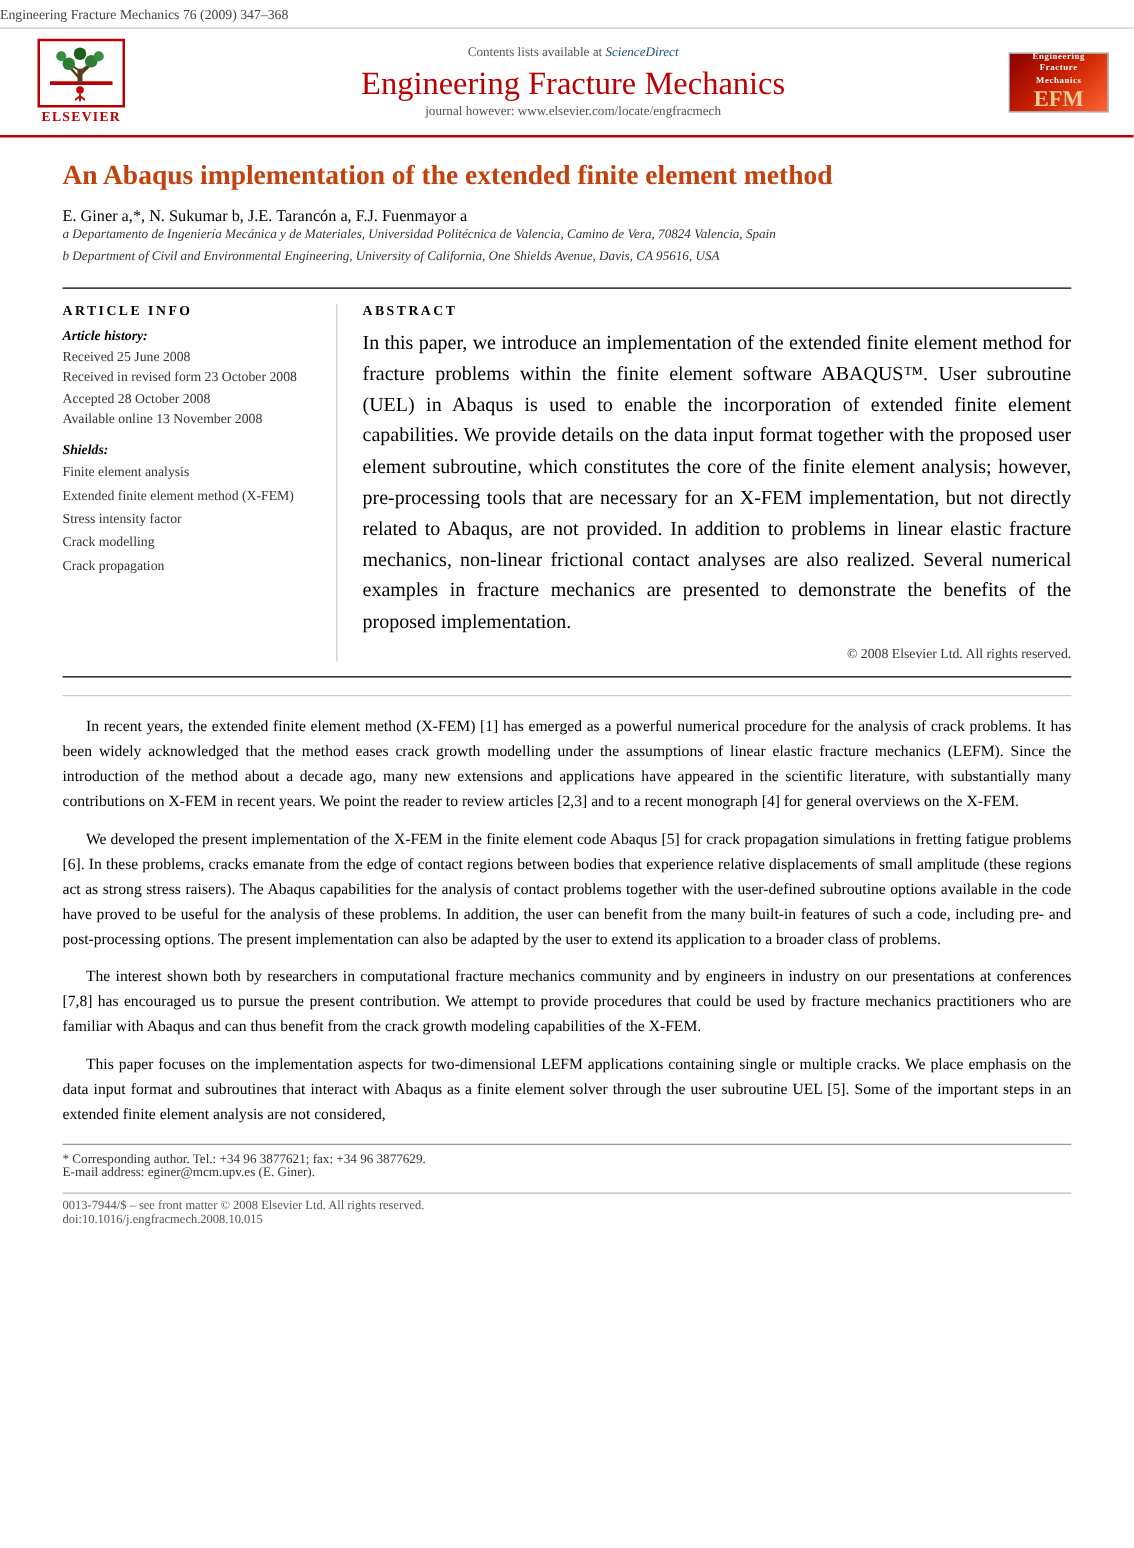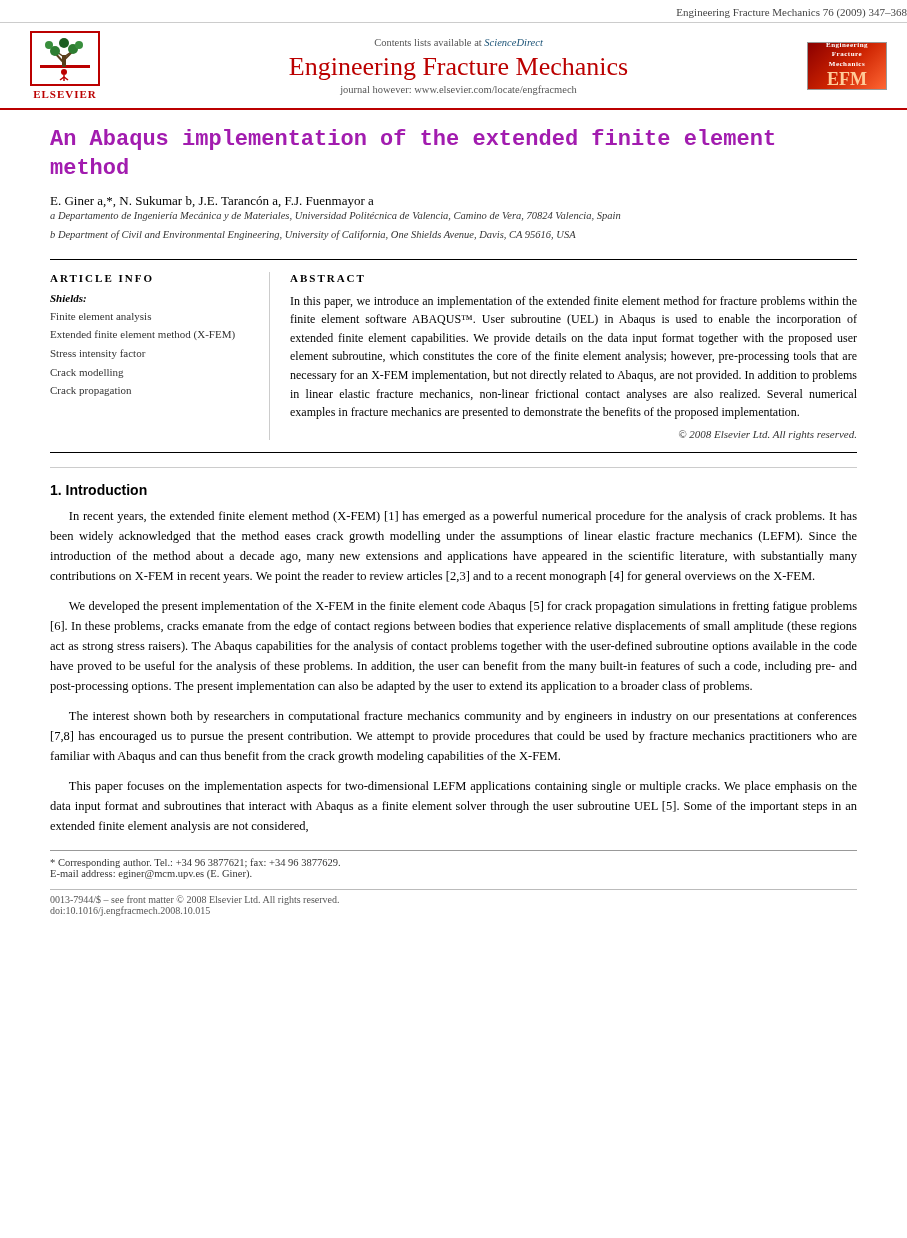--- a/index.html
+++ b/index.html
@@ -6,21 +6,21 @@
     body {
       background: #fff;
       font-family: "Times New Roman", Times, serif;
       font-size: 13px;
       color: #000;
       width: 907px;
       min-height: 1238px;
     }
 
     .top-bar {
-      text-align: right;
+      text-align: left;
       font-size: 11px;
       color: #444;
       padding: 6px 0 4px;
       border-bottom: 1px solid #ccc;
     }
 
     .journal-header {
       display: flex;
       align-items: center;
       justify-content: space-between;
@@ -97,23 +97,23 @@
       padding: 4px;
     }
 
     .main-content {
       padding: 16px 50px 20px 50px;
     }
 
     .article-title {
       font-size: 22px;
       font-weight: bold;
-      color: #a21caf;
+      color: #c2410c;
       margin-bottom: 10px;
-      font-family: Liberation Mono, monospace;
+      font-family: Liberation Serif, serif;
       line-height: 1.3;
     }
 
     .authors {
       font-size: 13px;
       margin-bottom: 0;
       color: #000;
     }
 
     .affiliations {
@@ -170,32 +170,31 @@
       color: #333;
     }
 
     .keywords-list {
       font-size: 11px;
       line-height: 1.7;
       color: #333;
     }
 
     .abstract-text {
-      font-size: 12px;
+      font-size: 16px;
       line-height: 1.55;
       color: #000;
       text-align: justify;
     }
 
     .copyright-line {
       font-size: 11px;
       color: #333;
       text-align: right;
       margin-top: 6px;
-      font-style: italic;
     }
 
     .divider-hr {
       border: none;
       border-top: 1px solid #ccc;
       margin: 14px 0;
     }
 
     .section-heading {
       font-size: 14px;
@@ -292,20 +291,27 @@
   <div class="authors">E. Giner a,*, N. Sukumar b, J.E. Tarancón a, F.J. Fuenmayor a</div>
 
   <div class="affiliations">a Departamento de Ingeniería Mecánica y de Materiales, Universidad Politécnica de Valencia, Camino de Vera, 70824 Valencia, Spain</div>
   <div class="affiliations">b Department of Civil and Environmental Engineering, University of California, One Shields Avenue, Davis, CA 95616, USA</div>
 
   <div class="two-col">
 
     <div class="article-info-col">
       <div class="section-label">ARTICLE INFO</div>
 
+      <div class="info-block">
+        <div class="info-block-title">Article history:</div>
+        <div class="info-block-text">Received 25 June 2008</div>
+        <div class="info-block-text">Received in revised form 23 October 2008</div>
+        <div class="info-block-text">Accepted 28 October 2008</div>
+        <div class="info-block-text">Available online 13 November 2008</div>
+      </div>
 
       <div class="info-block">
         <div class="info-block-title">Shields:</div>
         <div class="keywords-list" id="keywords-container">
             <div>Finite element analysis</div>
             <div>Extended finite element method (X-FEM)</div>
             <div>Stress intensity factor</div>
             <div>Crack modelling</div>
             <div>Crack propagation</div>
           </div>
@@ -315,23 +321,20 @@
     <div class="abstract-col">
       <div class="section-label">ABSTRACT</div>
       <div class="abstract-text">In this paper, we introduce an implementation of the extended finite element method for fracture problems within the finite element software ABAQUS™. User subroutine (UEL) in Abaqus is used to enable the incorporation of extended finite element capabilities. We provide details on the data input format together with the proposed user element subroutine, which constitutes the core of the finite element analysis; however, pre-processing tools that are necessary for an X-FEM implementation, but not directly related to Abaqus, are not provided. In addition to problems in linear elastic fracture mechanics, non-linear frictional contact analyses are also realized. Several numerical examples in fracture mechanics are presented to demonstrate the benefits of the proposed implementation.</div>
       <div class="copyright-line">© 2008 Elsevier Ltd. All rights reserved.</div>
     </div>
 
   </div>
 
   <hr class="divider-hr">
 
-  <div class="section-heading">
-    <span>1.  Introduction</span>
-  </div>
 
   <div class="body-text">
     <span class="indent" style="display: block; text-indent: 1.5em;">In recent years, the extended finite element method (X-FEM) [1] has emerged as a powerful numerical procedure for the analysis of crack problems. It has been widely acknowledged that the method eases crack growth modelling under the assumptions of linear elastic fracture mechanics (LEFM). Since the introduction of the method about a decade ago, many new extensions and applications have appeared in the scientific literature, with substantially many contributions on X-FEM in recent years. We point the reader to review articles [2,3] and to a recent monograph [4] for general overviews on the X-FEM.</span>
   </div>
 
   <div class="body-text">
     <span class="indent" style="display: block; text-indent: 1.5em;">We developed the present implementation of the X-FEM in the finite element code Abaqus [5] for crack propagation simulations in fretting fatigue problems [6]. In these problems, cracks emanate from the edge of contact regions between bodies that experience relative displacements of small amplitude (these regions act as strong stress raisers). The Abaqus capabilities for the analysis of contact problems together with the user-defined subroutine options available in the code have proved to be useful for the analysis of these problems. In addition, the user can benefit from the many built-in features of such a code, including pre- and post-processing options. The present implementation can also be adapted by the user to extend its application to a broader class of problems.</span>
   </div>
 
   <div class="body-text">

